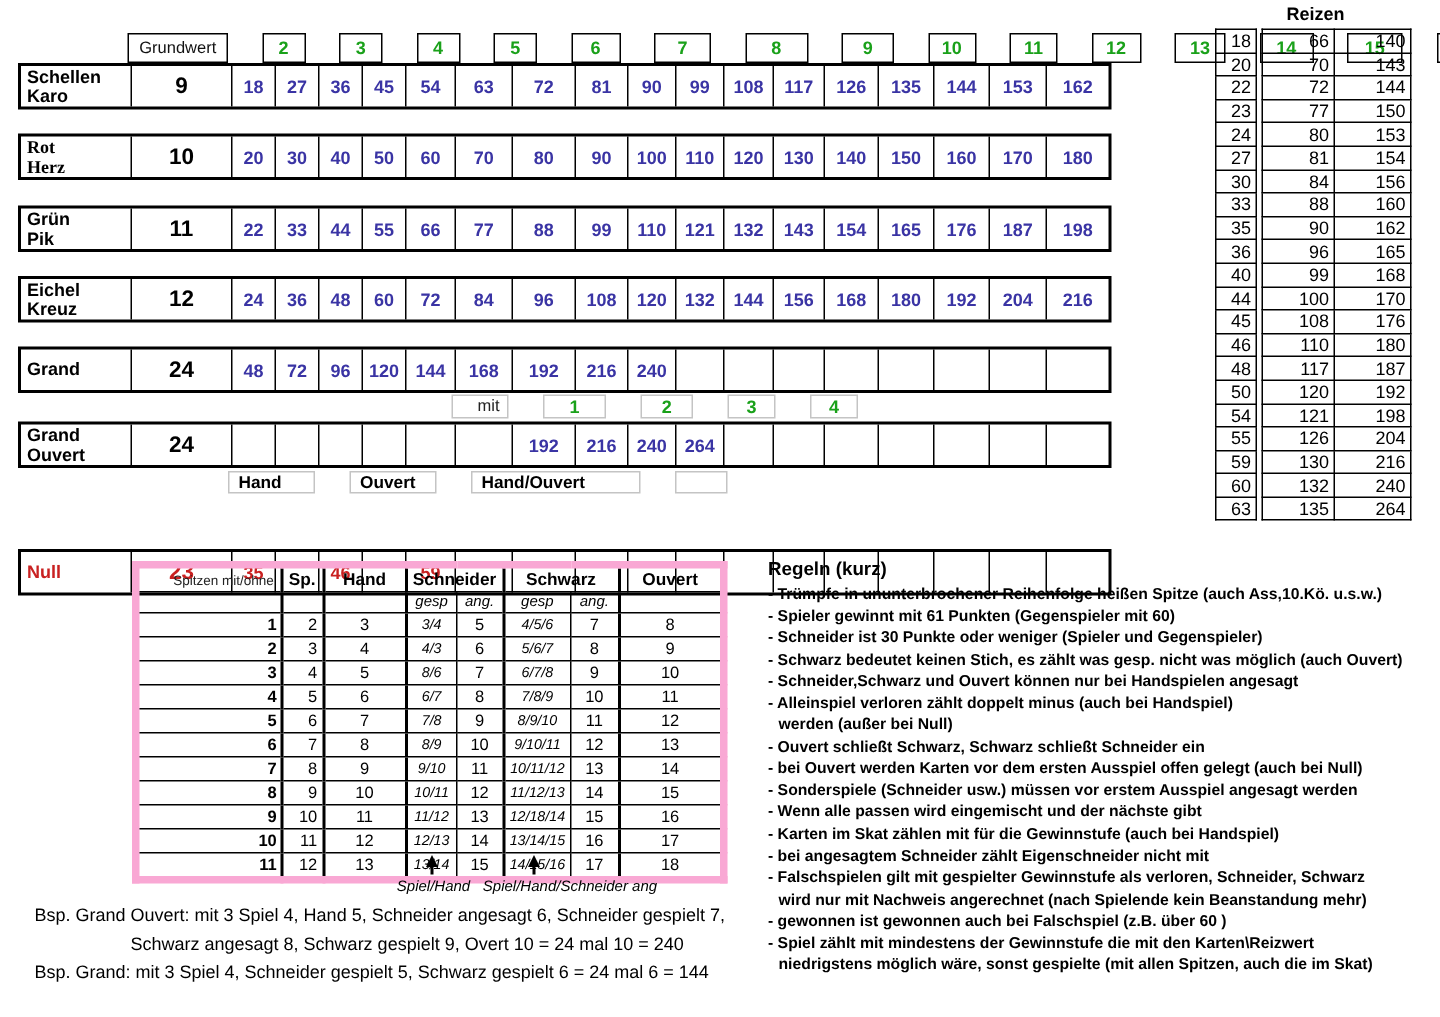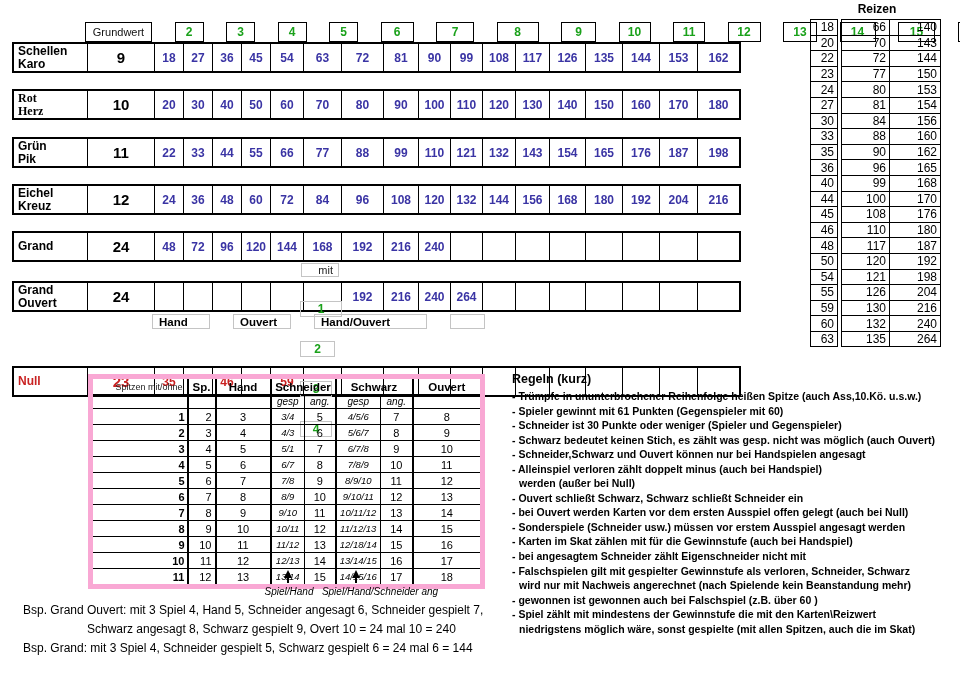--- a/index.html
+++ b/index.html
@@ -245,21 +245,21 @@
         <div class="gc val" style="width: 32px;"></div>
         <div class="gc val" style="width: 33px;"></div>
         <div class="gc val" style="width: 34px;"></div>
         <div class="gc val" style="width: 36px;"></div>
         <div class="gc val" style="width: 37px;"></div>
         <div class="gc val" style="width: 37px;"></div>
         <div class="gc val" style="width: 38px;"></div>
         <div class="gc val" style="width: 42px;"></div>
       </div>
     </div>
-  <div id="mit-row" class="absrow lightrow" style="left:301px;top:263px;height:16px;flex-direction:column;">
+  <div id="mit-row" class="absrow lightrow" style="left:301px;top:263px;height:16px;">
       <div class="lc mitlbl" style="width: 38px; height: 16px;">mit</div>
       <div class="lc mitval" style="width: 42px; height: 16px;">1</div>
       <div class="lc mitval" style="width: 35px; height: 16px;">2</div>
       <div class="lc mitval" style="width: 32px; height: 16px;">3</div>
       <div class="lc mitval" style="width: 32px; height: 16px;">4</div>
     </div>
   <div id="stage-row" class="absrow lightrow" style="left:152px;top:314px;height:15px;">
       <div class="lc stagelbl" style="width: 58px; height: 15px;">Hand</div>
       <div class="lc stagelbl" style="width: 58px; height: 15px;">Ouvert</div>
       <div class="lc stagelbl" style="width: 113px; height: 15px;">Hand/Ouvert</div>
@@ -475,21 +475,21 @@
             <td class="it gl">4/3</td>
             <td class="ctr">6</td>
             <td class="it gl">5/6/7</td>
             <td class="ctr">8</td>
             <td class="ctr gl">9</td>
           </tr>
           <tr>
             <td class="c0">3</td>
             <td class="c1 gl">4</td>
             <td class="ctr gl">5</td>
-            <td class="it gl">5/1</td>
+            <td class="it gl">8/6</td>
             <td class="ctr">7</td>
             <td class="it gl">6/7/8</td>
             <td class="ctr">9</td>
             <td class="ctr gl">10</td>
           </tr>
           <tr>
             <td class="c0">4</td>
             <td class="c1 gl">5</td>
             <td class="ctr gl">6</td>
             <td class="it gl">6/7</td>
@@ -583,20 +583,21 @@
         <div class="rline">- Trümpfe in ununterbrochener Reihenfolge heißen Spitze (auch Ass,10.Kö. u.s.w.)</div>
         <div class="rline">- Spieler gewinnt mit 61 Punkten (Gegenspieler mit 60)</div>
         <div class="rline">- Schneider ist 30 Punkte oder weniger (Spieler und Gegenspieler)</div>
         <div class="rline">- Schwarz bedeutet keinen Stich, es zählt was gesp. nicht was möglich (auch Ouvert)</div>
         <div class="rline">- Schneider,Schwarz und Ouvert können nur bei  Handspielen angesagt</div>
         <div class="rline">- Alleinspiel verloren zählt doppelt minus (auch bei Handspiel)</div>
         <div class="rline cont">werden (außer bei Null)</div>
         <div class="rline">- Ouvert schließt Schwarz, Schwarz schließt Schneider ein</div>
         <div class="rline">- bei Ouvert werden Karten vor dem ersten Ausspiel offen gelegt (auch bei Null)</div>
         <div class="rline">- Sonderspiele (Schneider usw.) müssen vor erstem Ausspiel angesagt werden</div>
+        <div class="rline">- Wenn alle passen wird eingemischt und der nächste gibt</div>
         <div class="rline">- Karten im Skat zählen mit für die Gewinnstufe (auch bei Handspiel)</div>
         <div class="rline">- bei angesagtem Schneider zählt Eigenschneider nicht mit</div>
         <div class="rline">- Falschspielen gilt mit gespielter Gewinnstufe als verloren, Schneider, Schwarz</div>
         <div class="rline cont">wird nur mit Nachweis angerechnet (nach Spielende kein Beanstandung mehr)</div>
         <div class="rline">- gewonnen ist gewonnen auch bei Falschspiel (z.B. über 60 )</div>
         <div class="rline">- Spiel zählt mit mindestens der Gewinnstufe die mit den Karten\Reizwert</div>
         <div class="rline cont">niedrigstens möglich wäre, sonst gespielte (mit allen Spitzen, auch die im Skat)</div>
       </div>
   </div>
 

